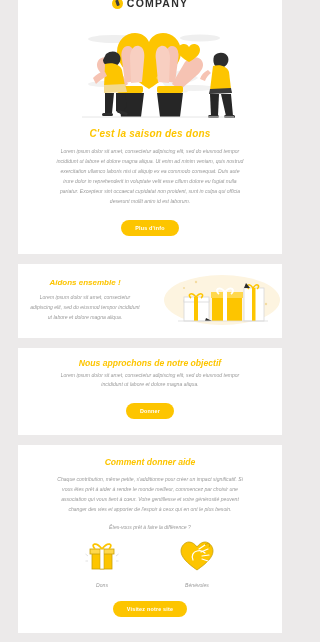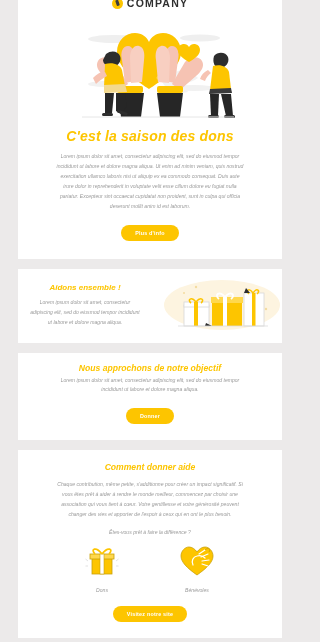--- a/index.html
+++ b/index.html
@@ -33,21 +33,21 @@
   
   .hero{
     background:#ffffff;margin:0 18px;height:108px;position:relative;overflow:hidden;
   }
   .hero svg{position:absolute;left:0;top:0;}
 
   
   .sec1{background:#ffffff;margin:0 18px;padding:4px 0 18px;text-align:center;}
   .title-yellow{
     color:#fdc500;font-style:italic;font-weight:bold;
-    font-size:14px;letter-spacing:.2px;margin:4px 0 8px;
+    font-size:10px;letter-spacing:.2px;margin:4px 0 8px;
   }
   .body-text{
     color:#9a9a9a;font-size:5.1px;line-height:1.95;
     font-style:italic;text-align:center;margin:0 auto;max-width:190px;
   }
   .btn{
     display:inline-block;background:#fdc500;color:#ffffff;
     border-radius:9px;font-size:5.4px;font-weight:bold;
     padding:5px 14px;margin-top:13px;letter-spacing:.2px;
     border:none;cursor:pointer;font-family:inherit;

